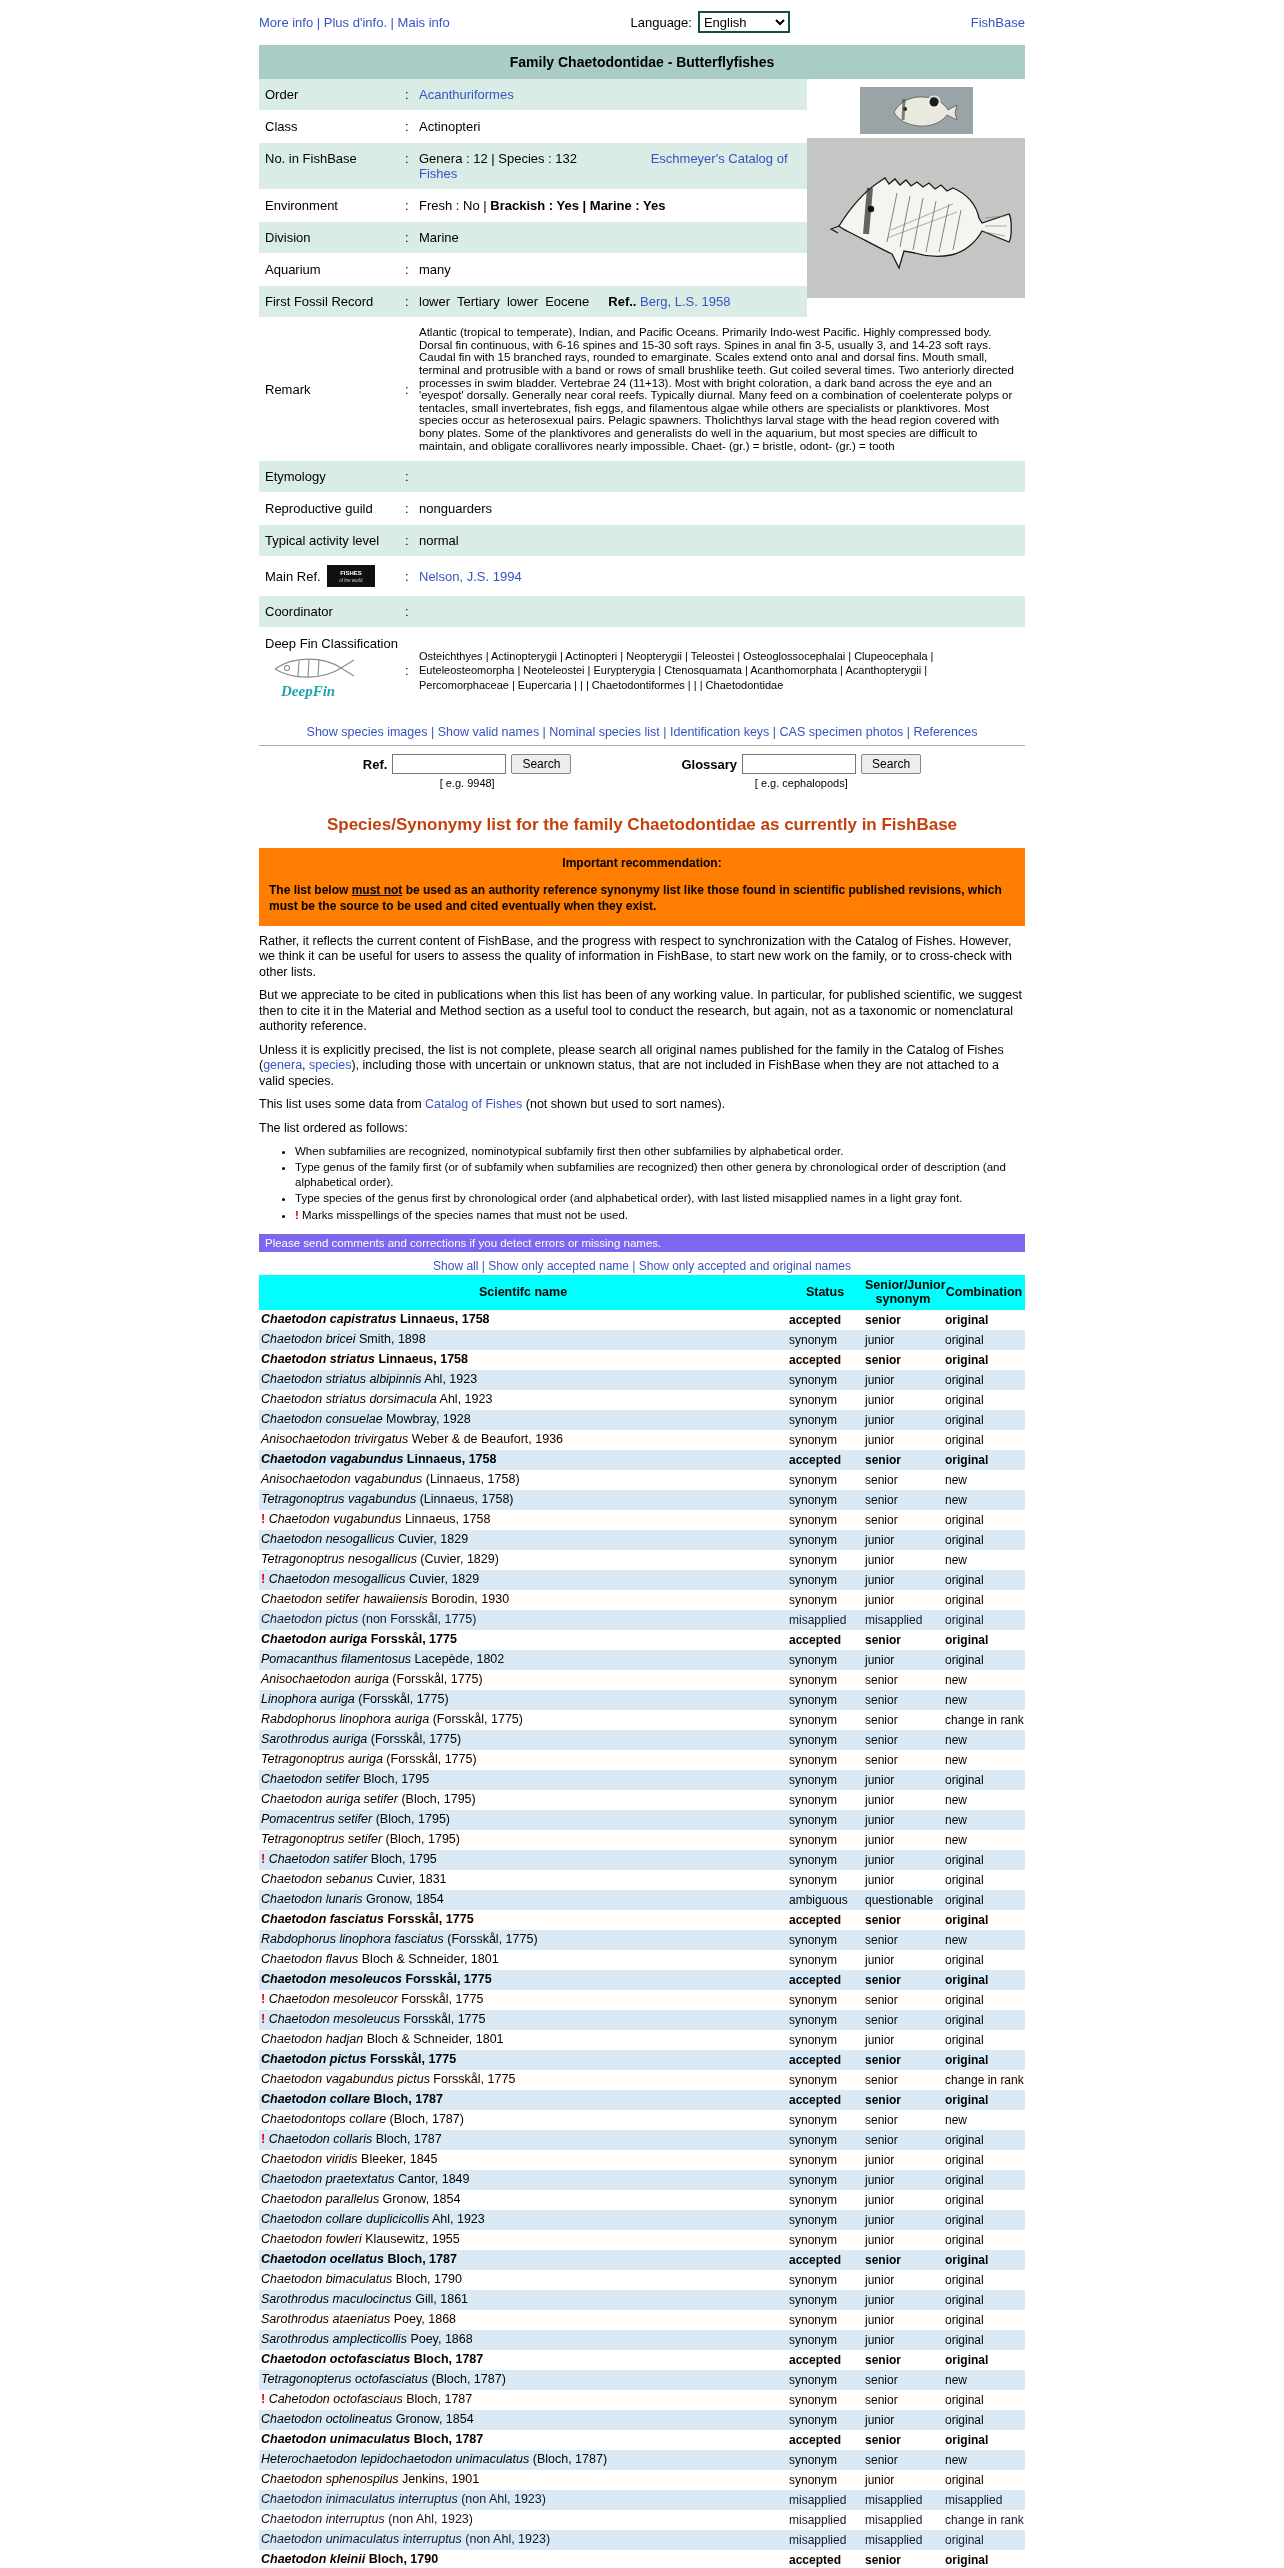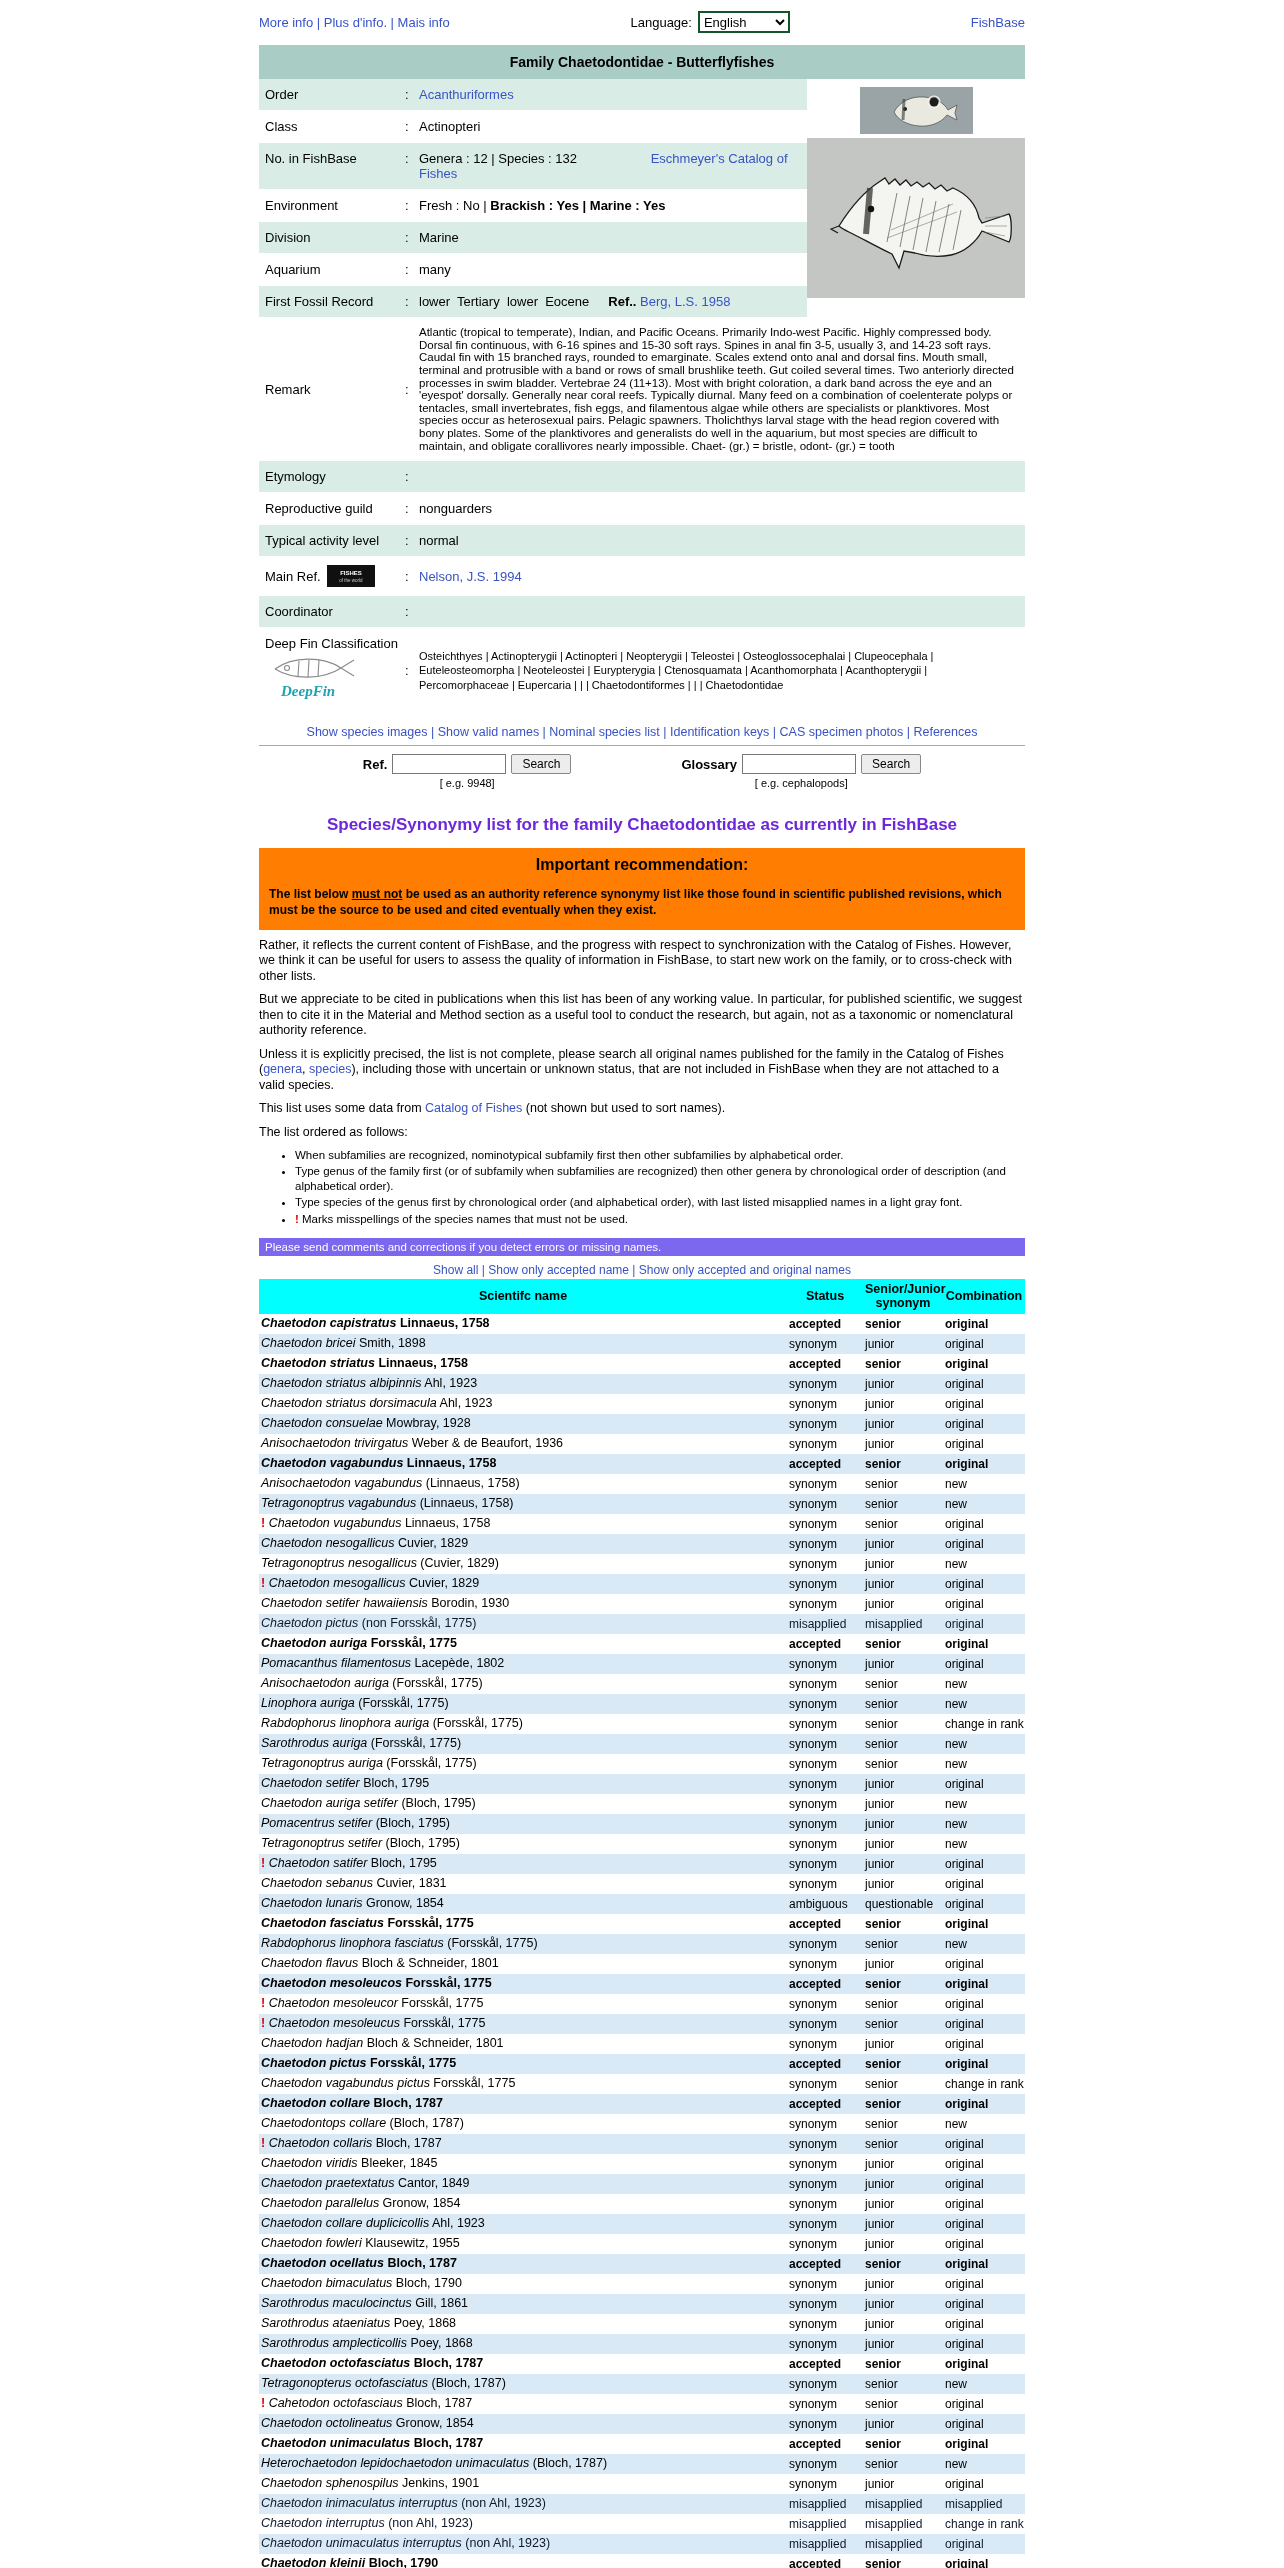--- a/index.html
+++ b/index.html
@@ -39,23 +39,23 @@
   .species-links{text-align:center;font-size:12.5px;margin:12px 0 6px;}
   .rule{border-top:1px solid #A8A8A8;margin:6px 0 8px;}
   .search-area{display:flex;justify-content:center;gap:110px;margin:2px 0 4px;}
   .search-group{display:flex;flex-direction:column;align-items:center;}
   .search-line{display:flex;align-items:center;gap:5px;}
   .search-label{font-weight:bold;font-size:13px;}
   input[type=text]{width:106px;height:18px;border:1px solid #777;font-size:12px;padding:0 3px;}
   button{font-size:12px;padding:2px 10px;border:1px solid #888;background:#EDEDED;border-radius:2px;cursor:pointer;}
   .hint{font-size:11px;margin-top:3px;}
   
-  .syn-heading{color:#6d28d9;font-size:17px;font-weight:bold;text-align:center;margin:26px 0 13px;}
+  .syn-heading{color:#c2410c;font-size:17px;font-weight:bold;text-align:center;margin:26px 0 13px;}
   .reco{background:#FF7D00;padding:8px 10px 11px;}
-  .reco-title{text-align:center;font-weight:bold;font-size:16px;margin-bottom:13px;}
+  .reco-title{text-align:center;font-weight:bold;font-size:12px;margin-bottom:13px;}
   .reco-body{font-weight:bold;font-size:12px;line-height:1.3;}
   .note{font-size:12.5px;line-height:1.24;margin:8px 0;}
   ul.rules{margin:3px 0 12px;padding-left:36px;font-size:11.5px;}
   ul.rules li{margin:2px 0;line-height:1.25;}
   .flag{color:#E00000;font-weight:bold;}
   .banner{background:#7B68EE;color:#fff;font-size:11.5px;padding:3px 6px;margin-top:12px;}
   .filters{text-align:center;font-size:12px;margin:7px 0 2px;}
   table.syn{width:766px;border-collapse:collapse;table-layout:fixed;}
   table.syn th{background:#00FFFF;font-size:12.5px;padding:3px 2px;vertical-align:middle;line-height:1.15;}
   table.syn td{height:17px;line-height:1.2;padding:1.5px 2px;vertical-align:middle;overflow:hidden;white-space:nowrap;}

